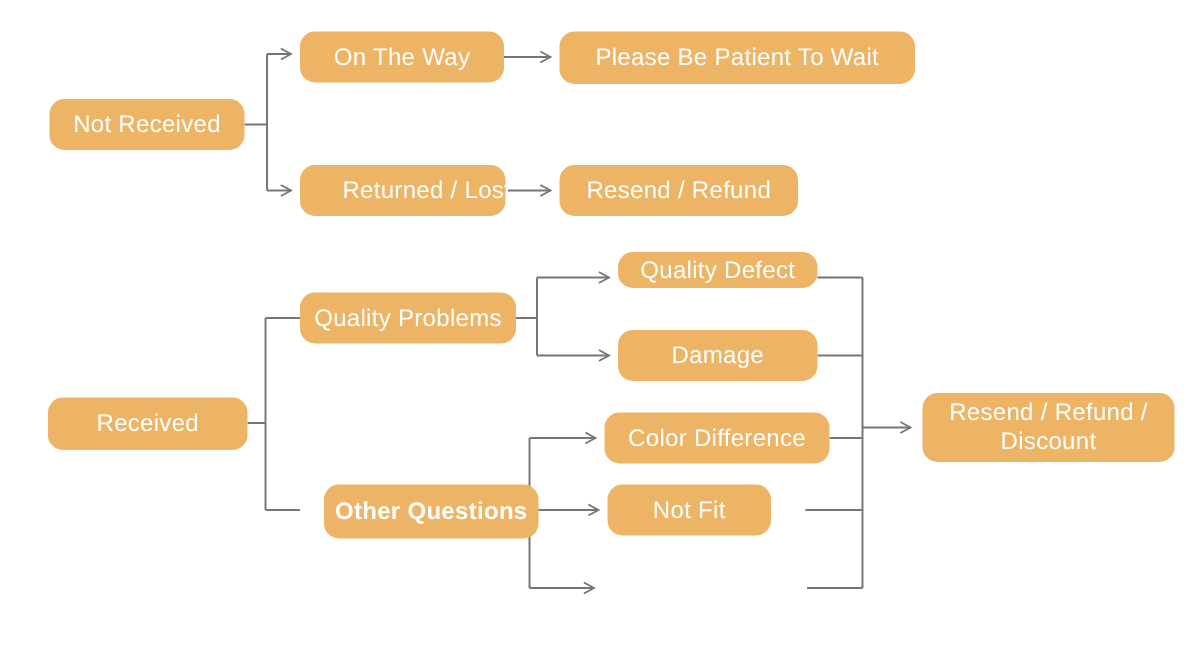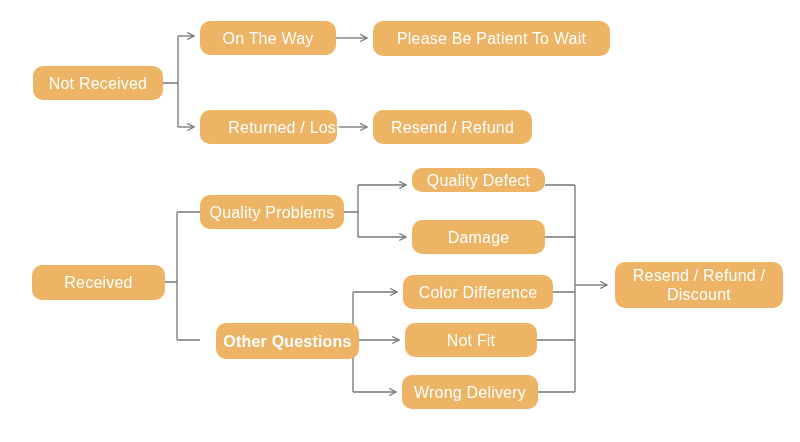--- a/index.html
+++ b/index.html
@@ -119,26 +119,23 @@
   </div>
 
   <div class="node" style="left:412px; top:220px; width:133px; height:34px;">
     <span>Damage</span>
   </div>
 
   <div class="node" style="left:403px; top:275px; width:150px; height:34px;">
     <span>Color Difference</span>
   </div>
 
-  <div class="node" style="left:405px; top:323px; width:132px; height:34px;">
+  <div class="node" style="left:405px; top:323px; width:109px; height:34px;">
     <span>Not Fit</span>
   </div>
 
-  <div class="node" style="left:402px; top:375px; width:136px; height:34px;">
-    <span>Wrong Delivery</span>
-  </div>
 
   <div class="node" style="left:615px; top:262px; width:168px; height:46px;">
     <span>Resend / Refund /</span>
     <span>Discount</span>
   </div>
 
 </div>
 
 </body></html>

